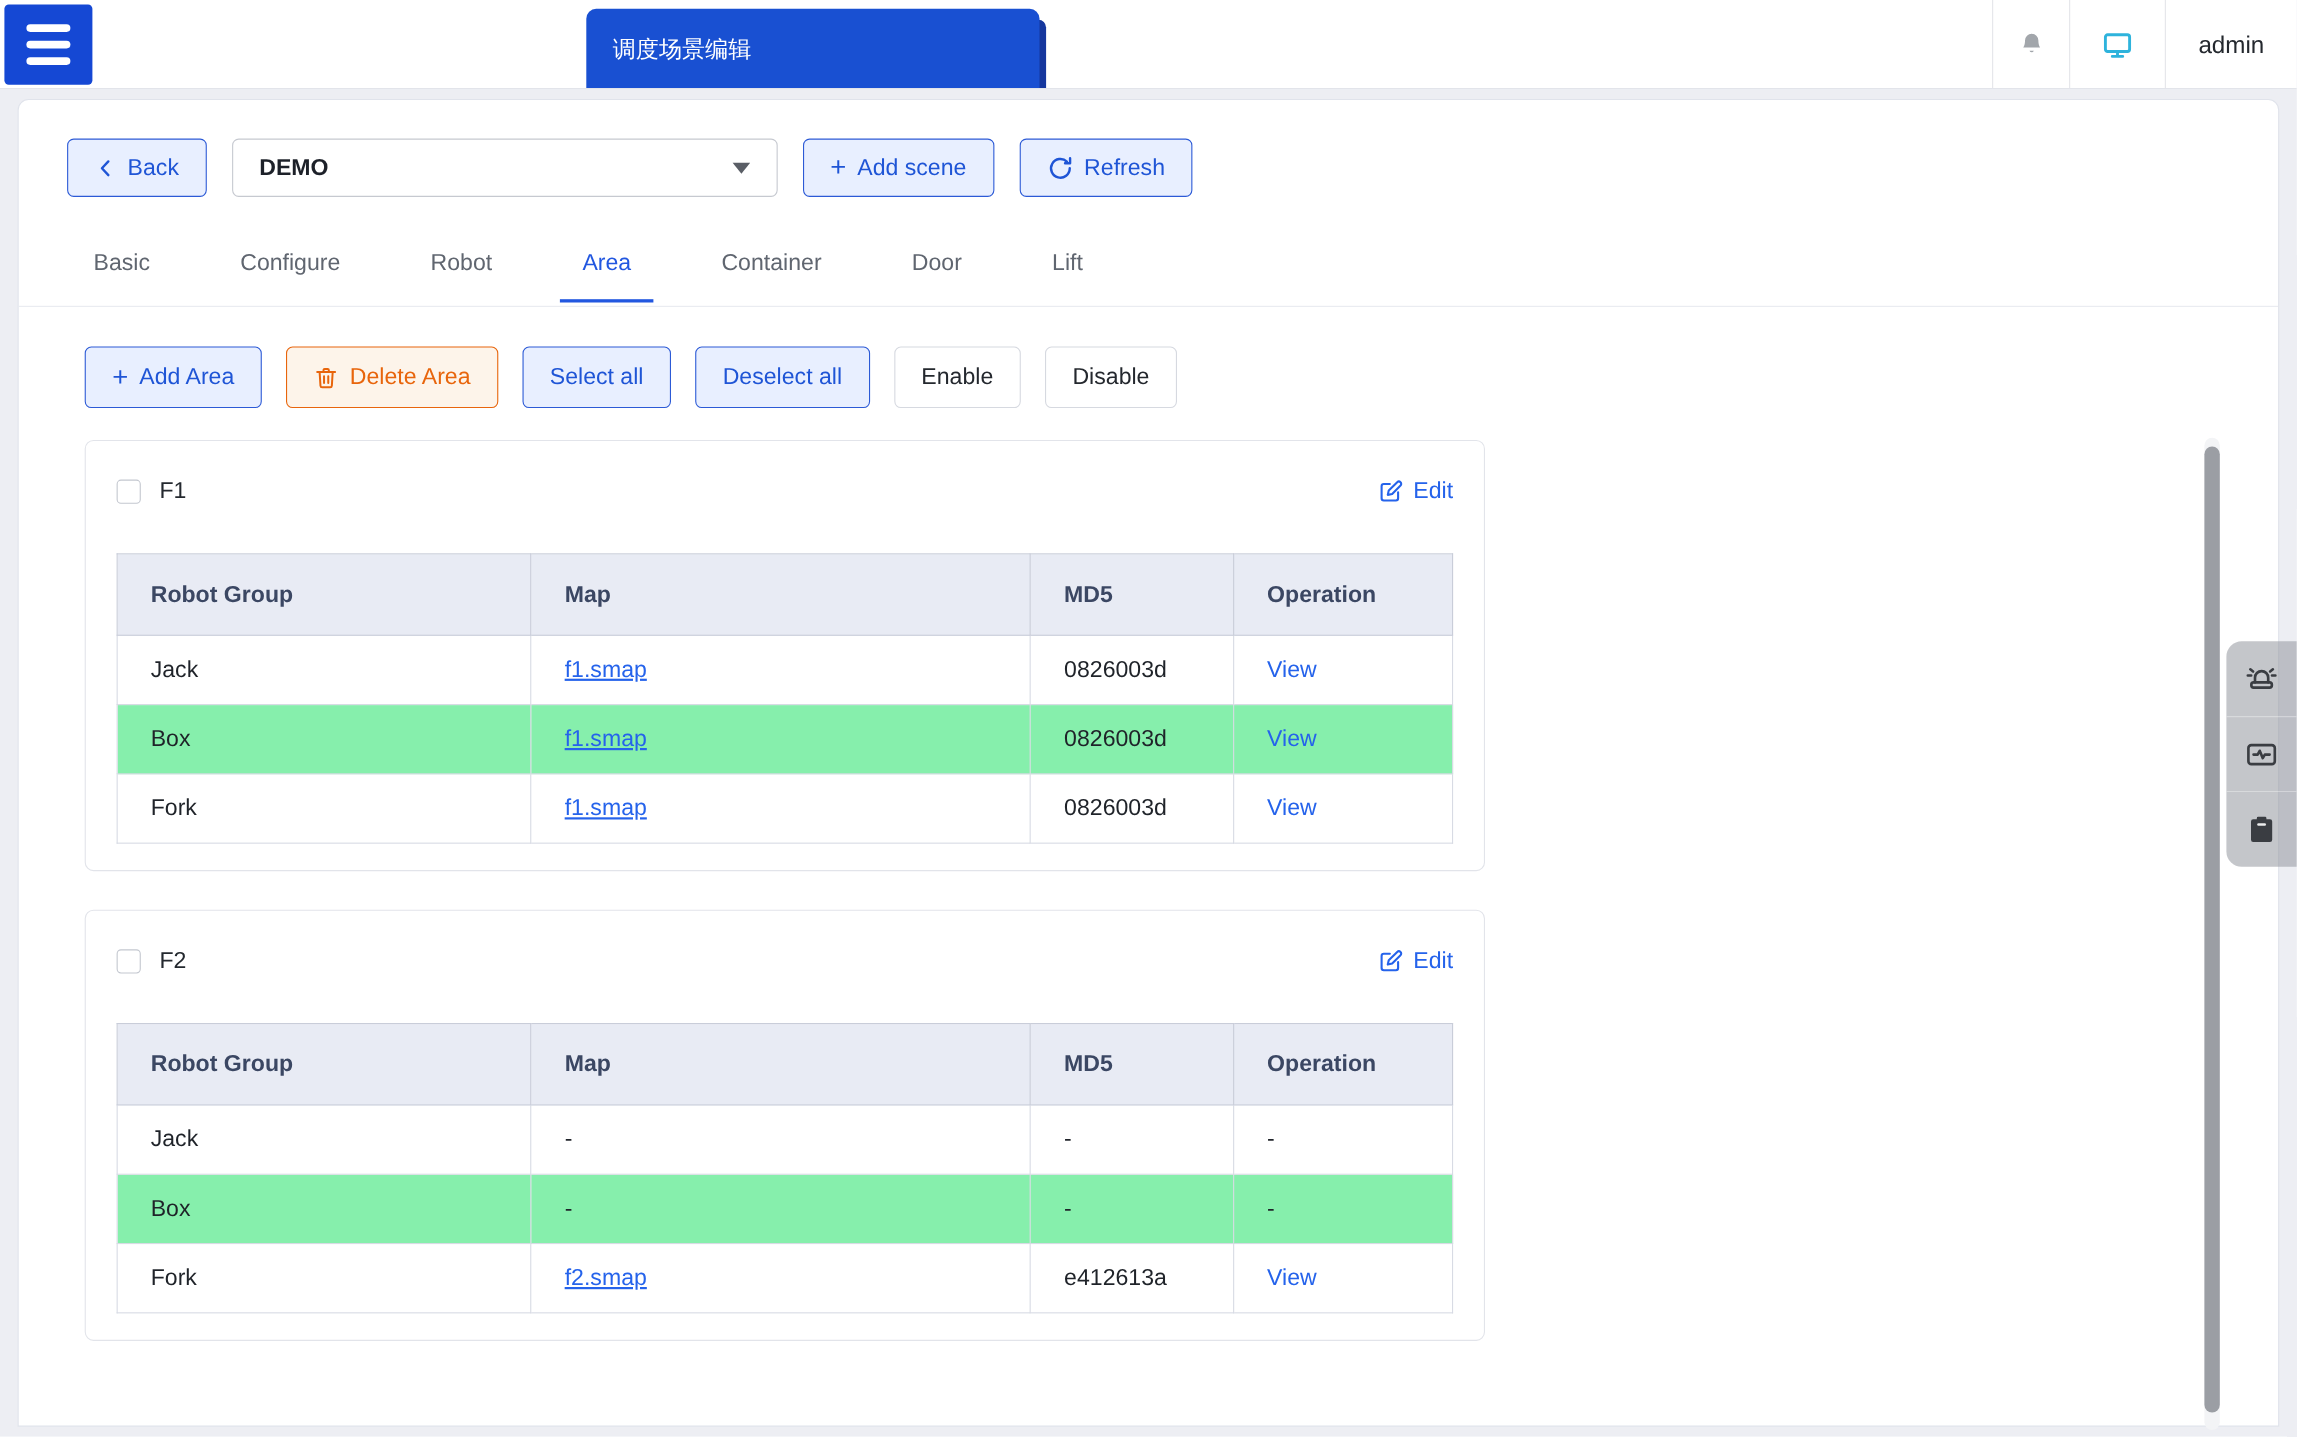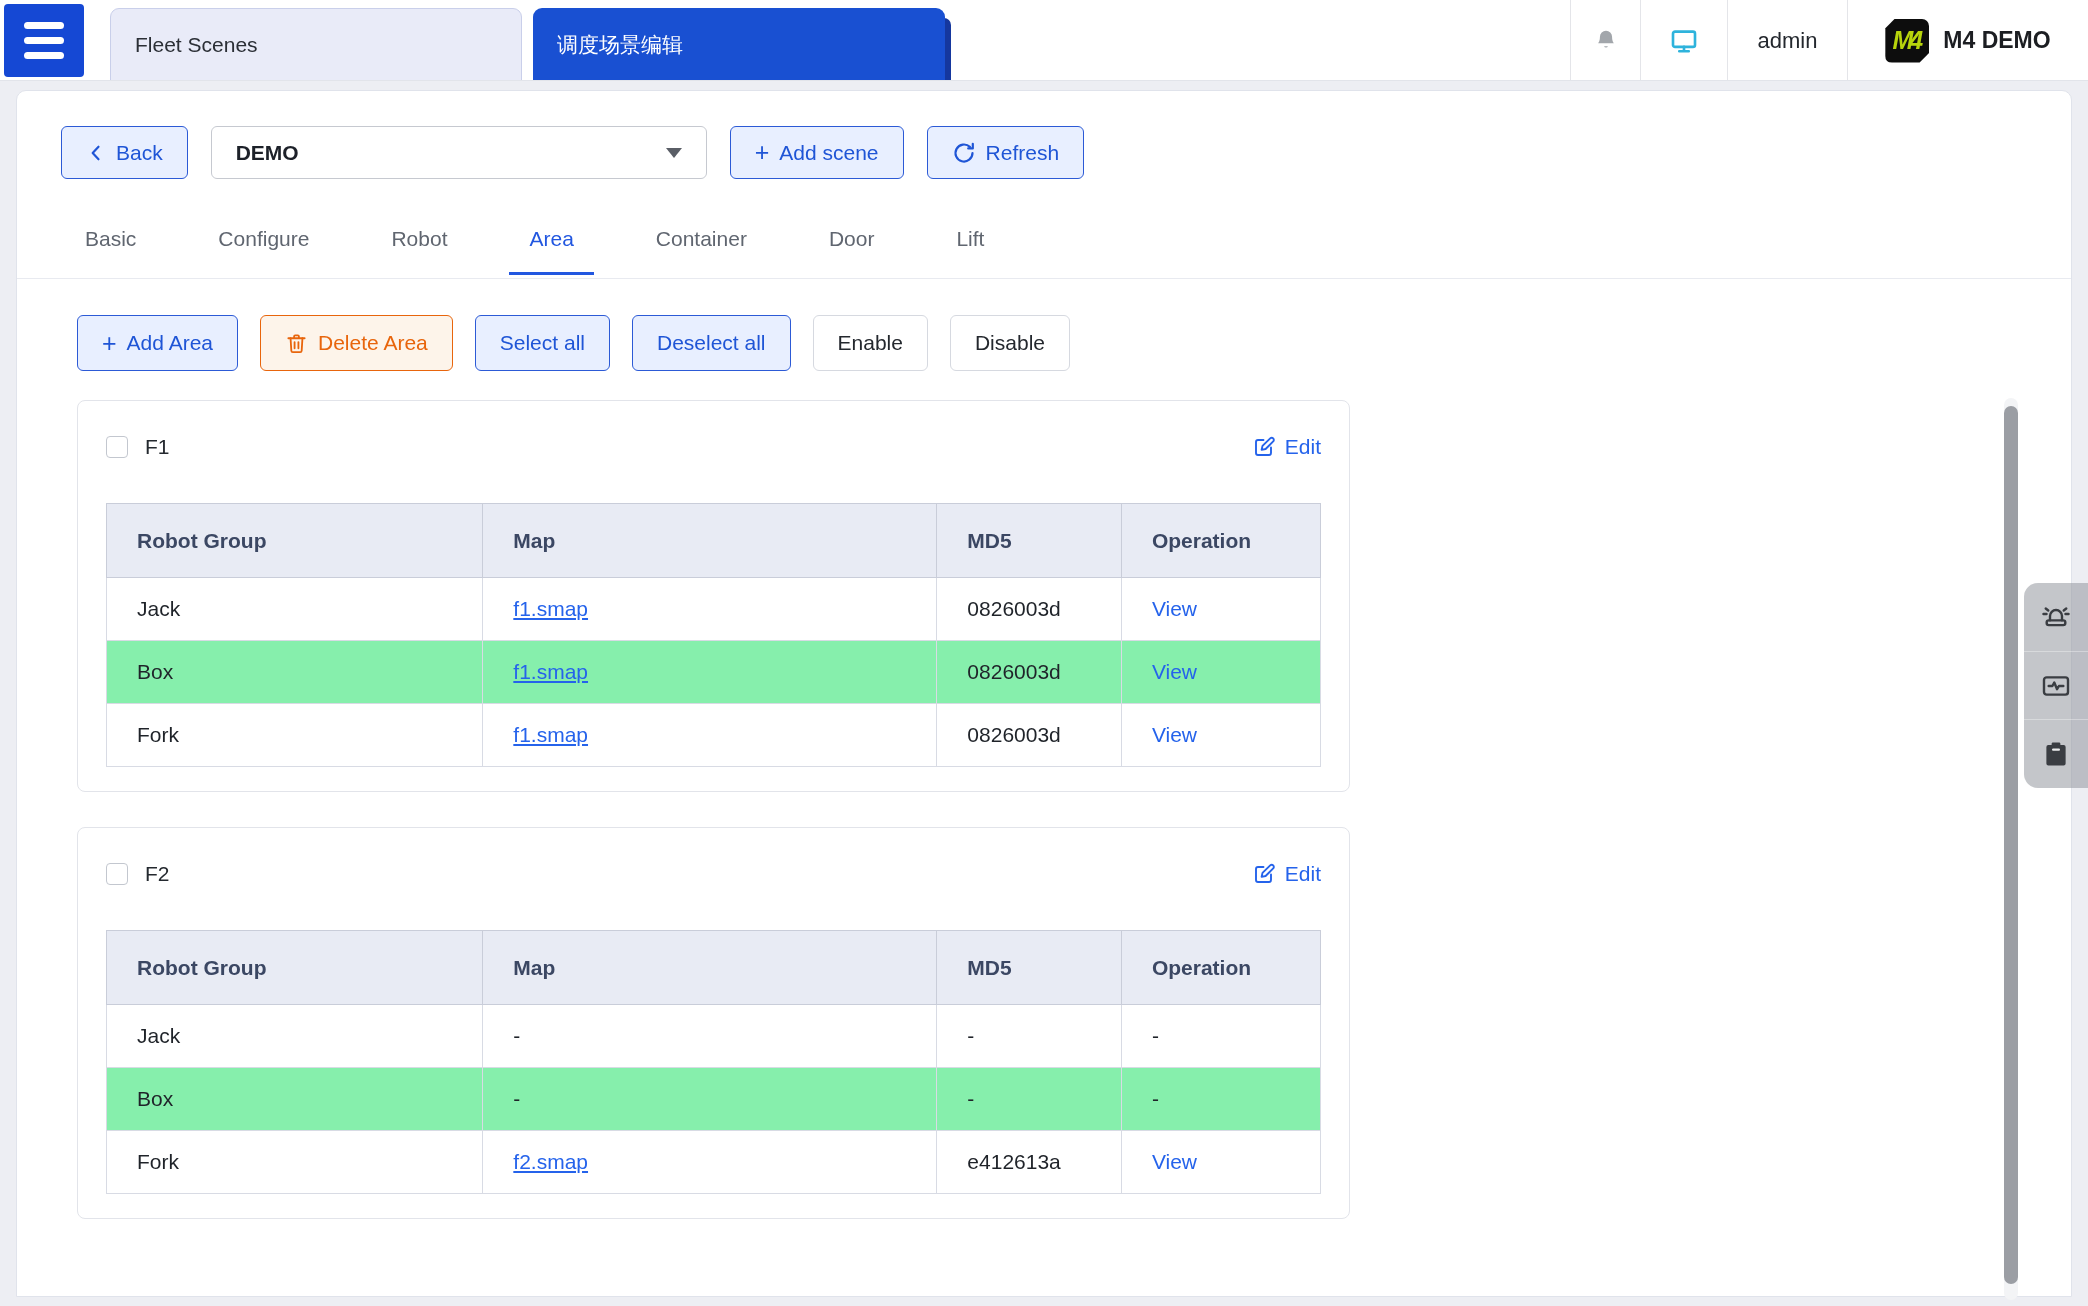--- a/index.html
+++ b/index.html
@@ -98,47 +98,38 @@
 </style>
 </head>
 <body>
 
 <div class="topbar">
   <div class="hamburger">
       <i></i>
       <i></i>
       <i></i>
     </div>
-  <div class="page-tab inactive">
-    <span>Fleet Scenes</span>
-  </div>
   <div class="page-tab active">
     <span>调度场景编辑</span>
   </div>
   <div class="topbar-right">
     <div class="tb-cell tb-bell">
       <svg width="26" height="26" viewBox="0 0 24 24">
         <path fill="#a2a6ab" d="M12 2.5a5.6 5.6 0 0 0-5.6 5.6c0 4.3-1.6 5.9-1.6 5.9h14.4s-1.6-1.6-1.6-5.9A5.6 5.6 0 0 0 12 2.5z"></path>
         <path fill="#a2a6ab" d="M10.2 16.8a1.9 1.9 0 0 0 3.6 0z"></path>
       </svg>
     </div>
     <div class="tb-cell tb-monitor">
       <svg width="30" height="30" viewBox="0 0 24 24" fill="none" stroke="#2eb3dc" stroke-width="2.1" stroke-linecap="round">
         <rect x="3.2" y="4.5" width="17.6" height="12.2" rx="1.6"></rect>
         <path d="M12 16.7v2.6M8.2 20.2h7.6"></path>
       </svg>
     </div>
     <div class="tb-cell tb-admin">
       <span>admin</span>
-    </div>
-    <div class="tb-cell tb-brand">
-      <span class="logo-badge">
-        <span>M4</span>
-      </span>
-      <span>M4 DEMO</span>
     </div>
   </div>
 </div>
 
 <div class="panel">
 
   <div class="toolbar">
     <button class="btn btn-blue">
       <svg width="20" height="20" viewBox="0 0 24 24" fill="none" stroke="#1f55d6" stroke-width="2.6" stroke-linecap="round" stroke-linejoin="round">
         <path d="M15 4.5 8 12l7 7.5"></path>

